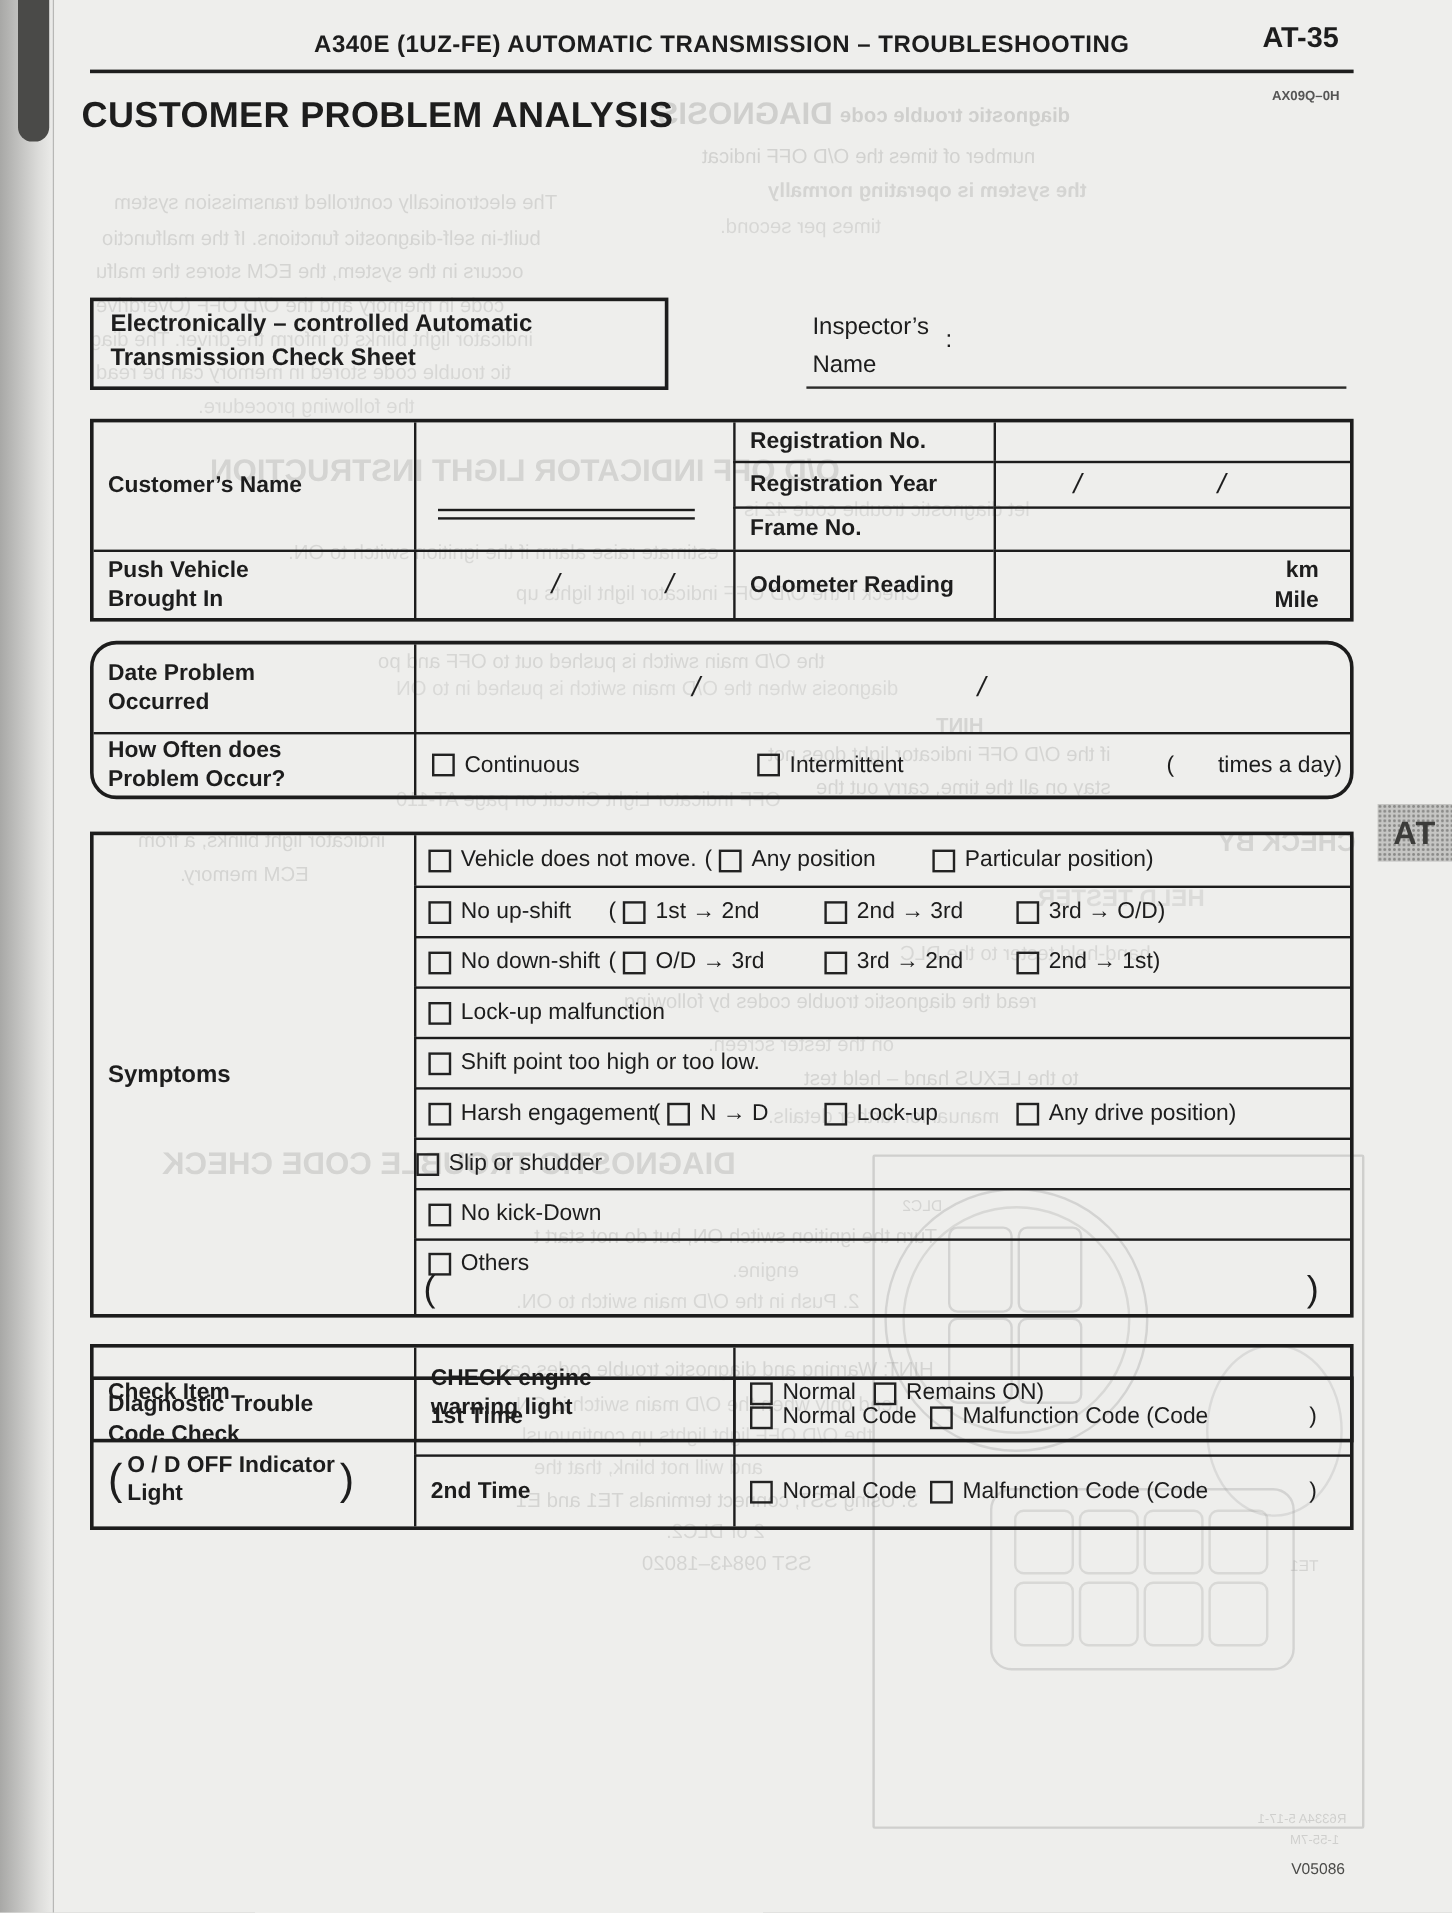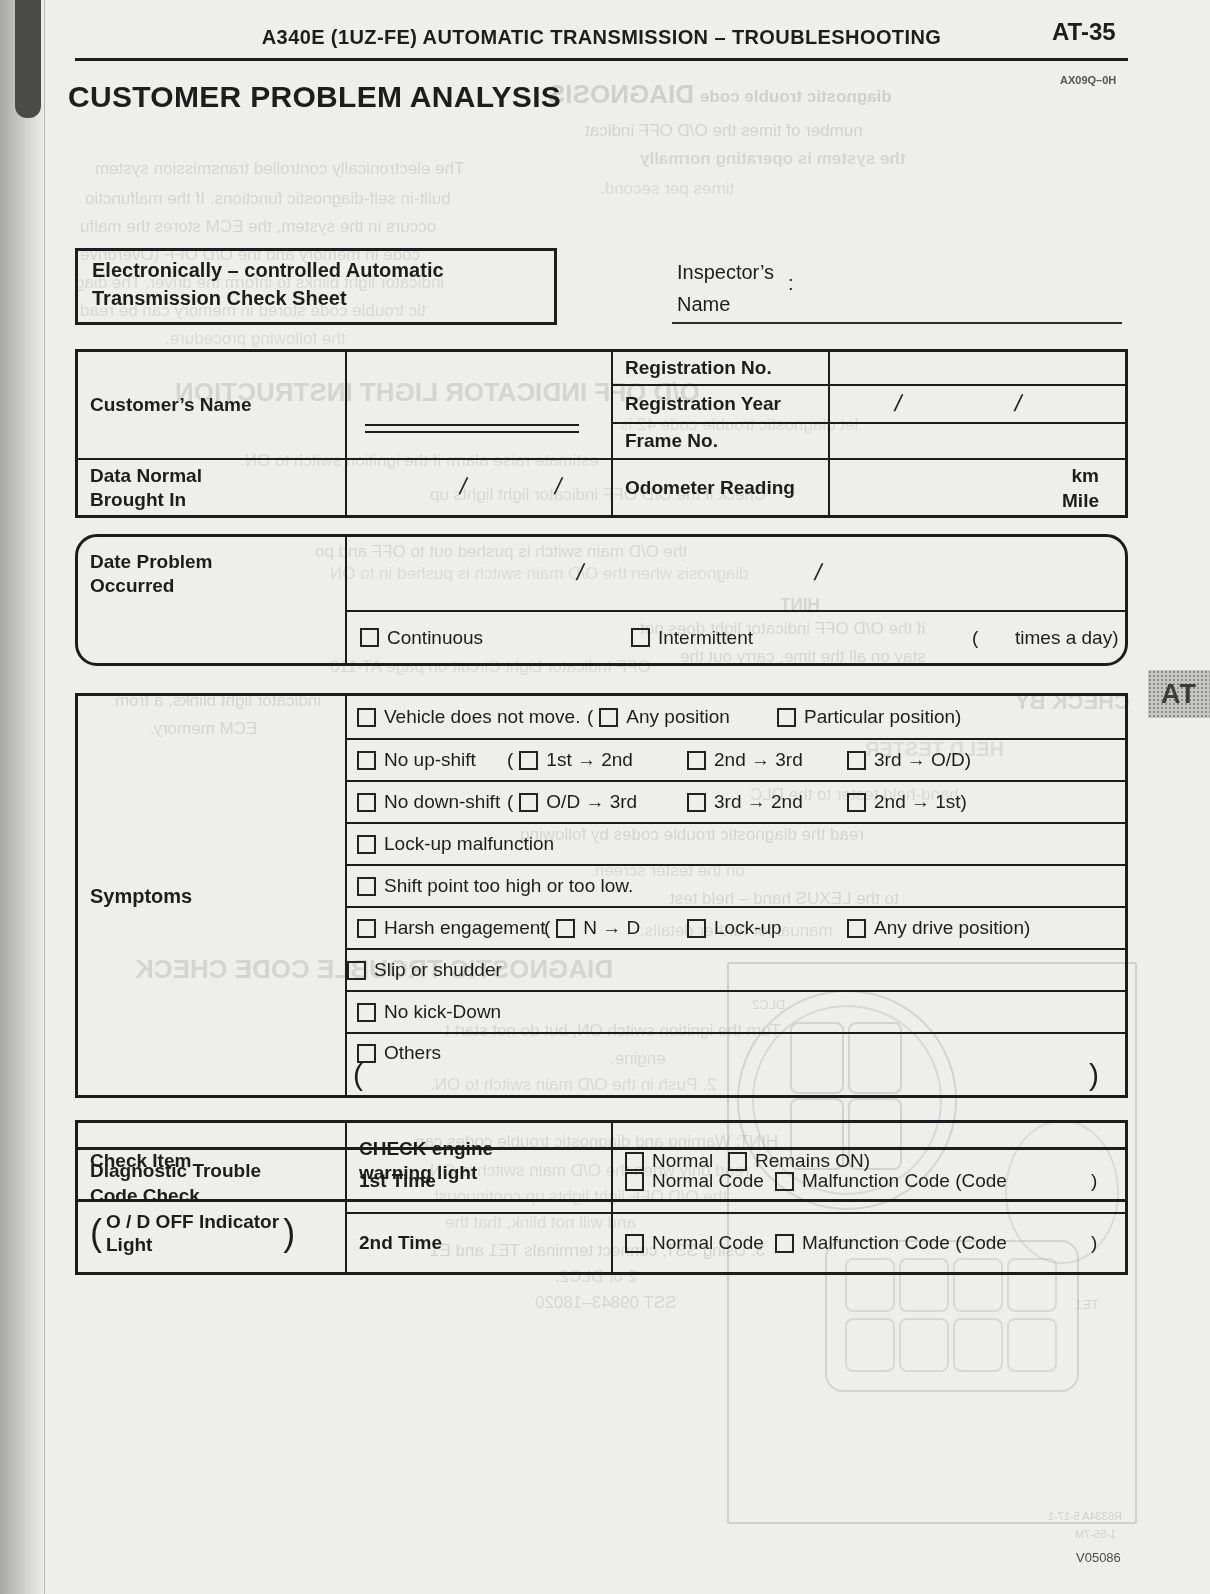--- a/index.html
+++ b/index.html
@@ -178,21 +178,21 @@
     <div class="c bl bt" style="grid-area:2/4/3/5">
       <span class="slash" style="left:65px;top:4px">/</span>
       <span class="slash" style="left:185px;top:4px">/</span>
     </div>
     <div class="c bl bt vc" style="grid-area:3/3/4/4">
       <span>Frame No.</span>
     </div>
     <div class="c bl bt" style="grid-area:3/4/4/5"></div>
     <div class="c bt vc" style="grid-area:4/1/5/2">
       <div>
-        <span>Data Normal</span><br>
+        <span>Push Vehicle</span><br>
         <span>Brought In</span>
       </div>
     </div>
     <div class="c bl bt" style="grid-area:4/2/5/3">
       <span class="slash" style="left:113px;top:13px">/</span>
       <span class="slash" style="left:208px;top:13px">/</span>
     </div>
     <div class="c bl bt vc" style="grid-area:4/3/5/4">
       <span>Odometer Reading</span>
     </div>
@@ -205,20 +205,26 @@
   <div class="tbl" id="tbl-date">
     <div class="c vc" style="grid-area:1/1/2/2">
       <div>
         <span>Date Problem</span><br>
         <span>Occurred</span>
       </div>
     </div>
     <div class="c bl" style="grid-area:1/2/2/3">
       <span class="slash" style="left:230px;top:22px">/</span>
       <span class="slash" style="left:468px;top:22px">/</span>
+    </div>
+    <div class="c bt vc" style="grid-area:2/1/3/2">
+      <div>
+        <span>How Often does</span><br>
+        <span>Problem Occur?</span>
+      </div>
     </div>
     <div class="c bl bt" style="grid-area:2/2/3/3" id="often-cell">
         <span class="seg" style="left: 13px;">
           <span class="cb"></span>
           <span>Continuous</span>
         </span>
         <span class="seg" style="left: 284px;">
           <span class="cb"></span>
           <span>Intermittent</span>
         </span>

